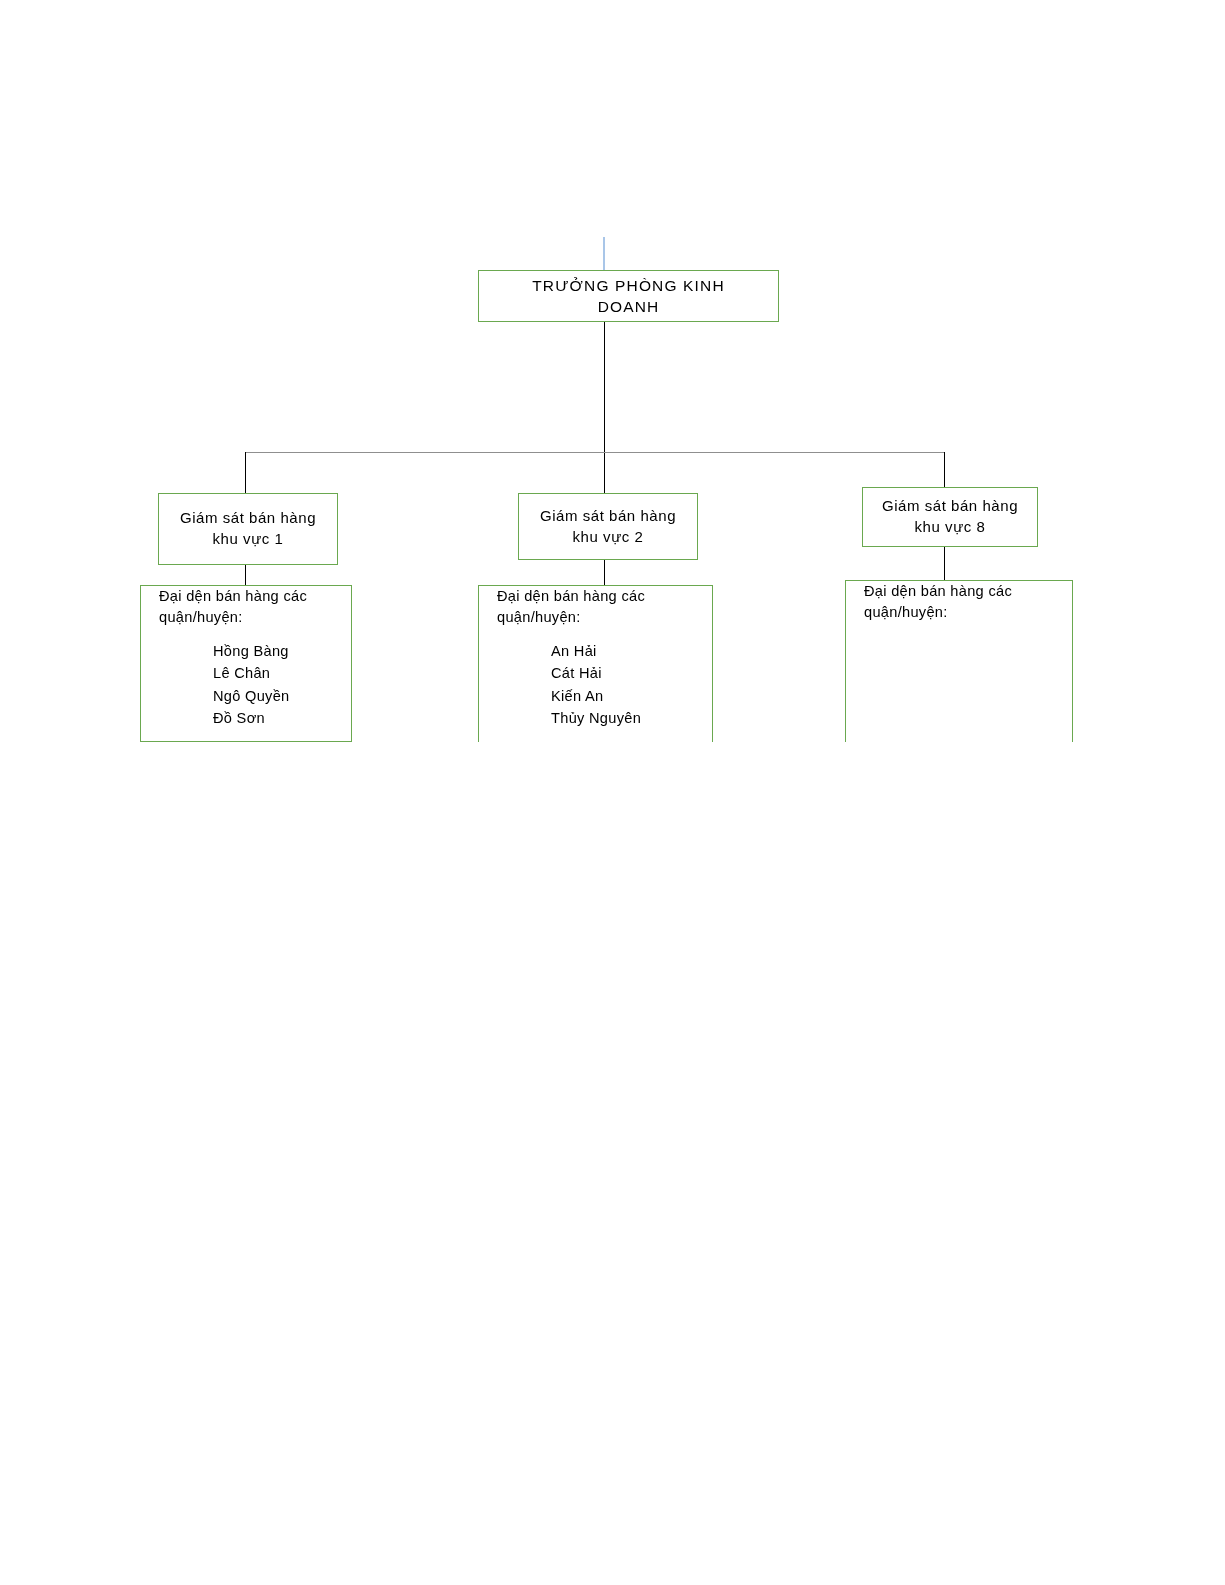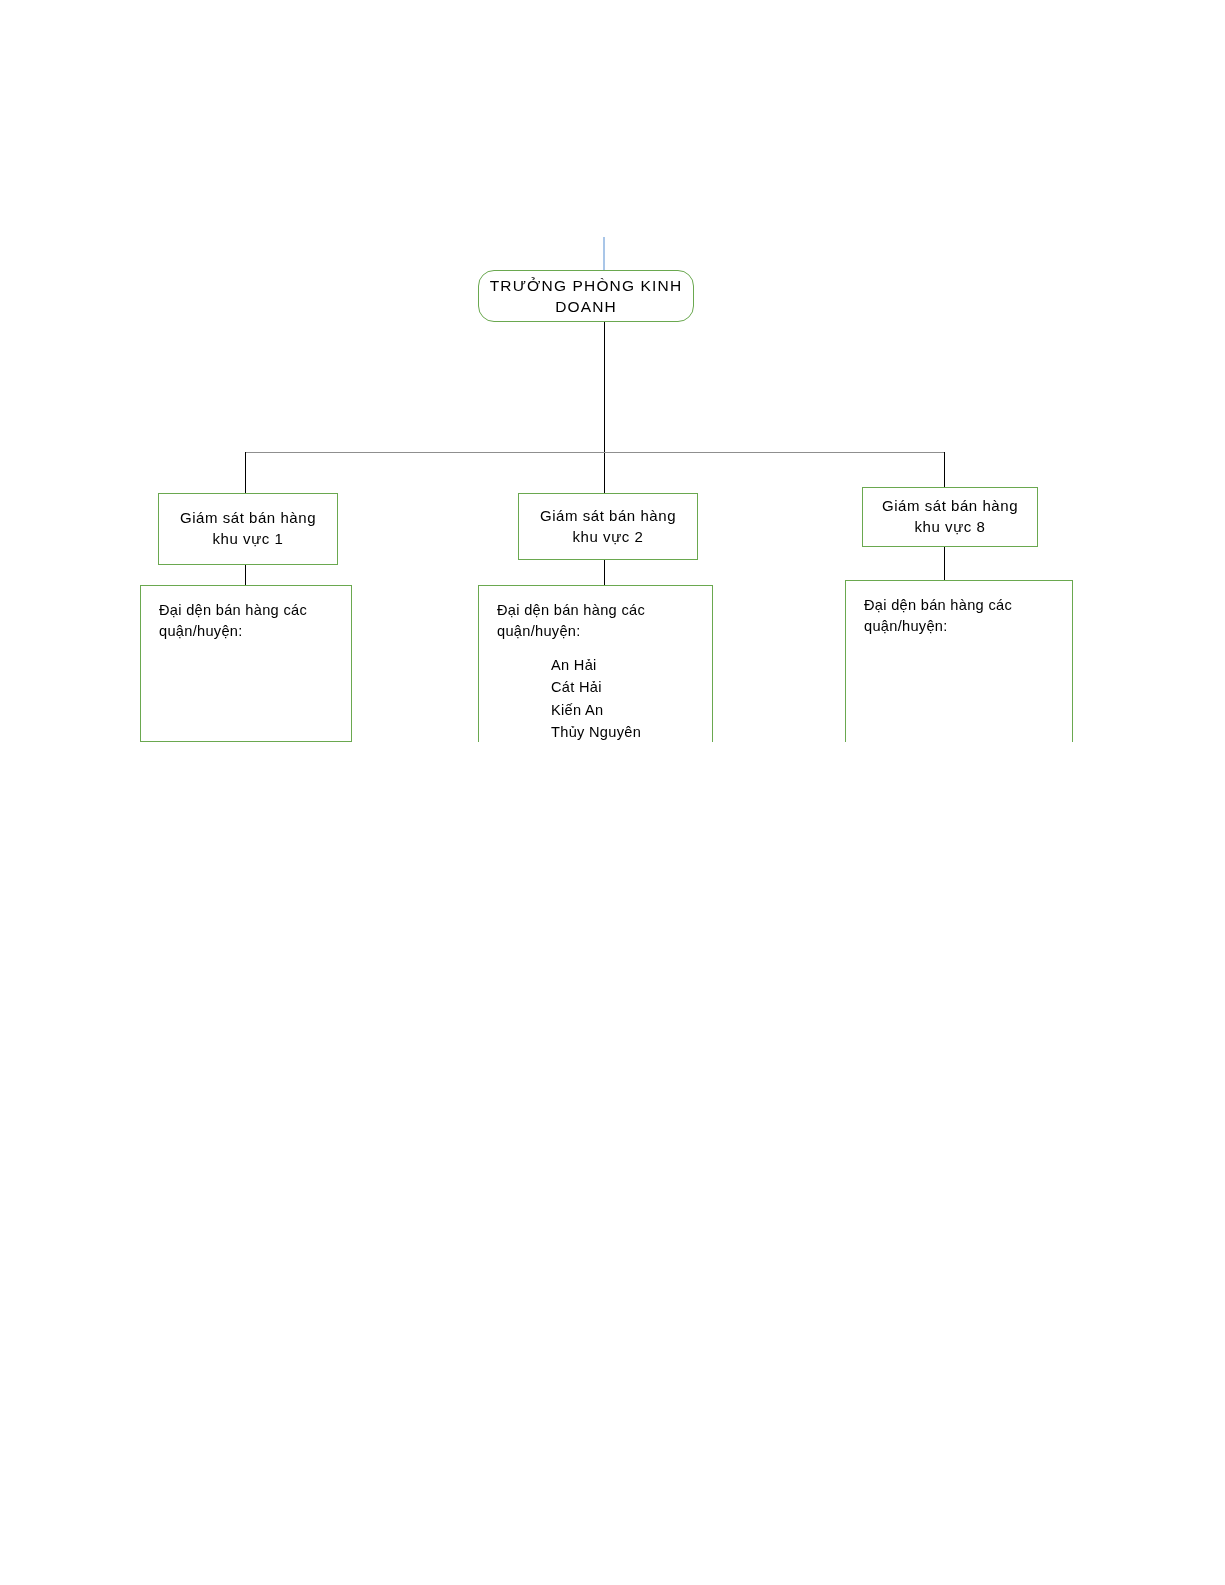--- a/index.html
+++ b/index.html
@@ -53,21 +53,20 @@
   .supervisor .box-text {
     font-size: 15px;
     letter-spacing: 0.55px;
     text-align: center;
   }
   .supervisor .line-2 { text-align: center; }
 
   
   .district {
     justify-content: flex-start;
-    padding-top: 14px;
   }
   .district .heading {
     font-size: 14.6px;
     text-align: left;
     padding-left: 18px;
     line-height: 1.45;
     letter-spacing: 0.3px;
   }
   .district .list {
     margin: 12px 0 0 0;
@@ -116,21 +115,21 @@
 
   <div class="conn v" style="left:245px; top:452px; height:41px;"></div>
 
   <div class="conn v" style="left:944px; top:452px; height:35px;"></div>
 
   <div class="conn v" style="left:245px; top:565px; height:20px;"></div>
   <div class="conn v" style="left:604px; top:560px; height:25px;"></div>
   <div class="conn v" style="left:944px; top:547px; height:33px;"></div>
 
 
-  <div class="box exec" style="left:478px; top:270px; width:216px; height:52px;border-radius:16px;">
+  <div class="box exec" style="left:478px; top:270px; width:301px; height:52px;">
     <span class="box-text">TRƯỞNG PHÒNG KINH</span>
     <span class="box-text">DOANH</span>
   </div>
 
   <div class="box supervisor" style="left:158px; top:493px; width:180px; height:72px;">
     <span class="box-text line-1">Giám sát bán hàng</span>
     <span class="box-text line-2">khu vực 1</span>
   </div>
 
   <div class="box supervisor" style="left:518px; top:493px; width:180px; height:67px;">
@@ -139,20 +138,26 @@
   </div>
 
   <div class="box supervisor" style="left:862px; top:487px; width:176px; height:60px;">
     <span class="box-text line-1">Giám sát bán hàng</span>
     <span class="box-text line-2">khu vực 8</span>
   </div>
 
   <div class="box district" style="left:140px; top:585px; width:212px; height:157px;">
     <span class="heading">Đại dện bán hàng các</span>
     <span class="heading">quận/huyện:</span>
+    <ul class="list">
+      <li>Hồng Bàng</li>
+      <li>Lê Chân</li>
+      <li>Ngô Quyền</li>
+      <li>Đồ Sơn</li>
+    </ul>
   </div>
 
   <div class="box district clipped-bottom" style="left:478px; top:585px; width:235px; height:157px;">
     <span class="heading">Đại dện bán hàng các</span>
     <span class="heading">quận/huyện:</span>
     <ul class="list">
       <li>An Hải</li>
       <li>Cát Hải</li>
       <li>Kiến An</li>
       <li>Thủy Nguyên</li>

